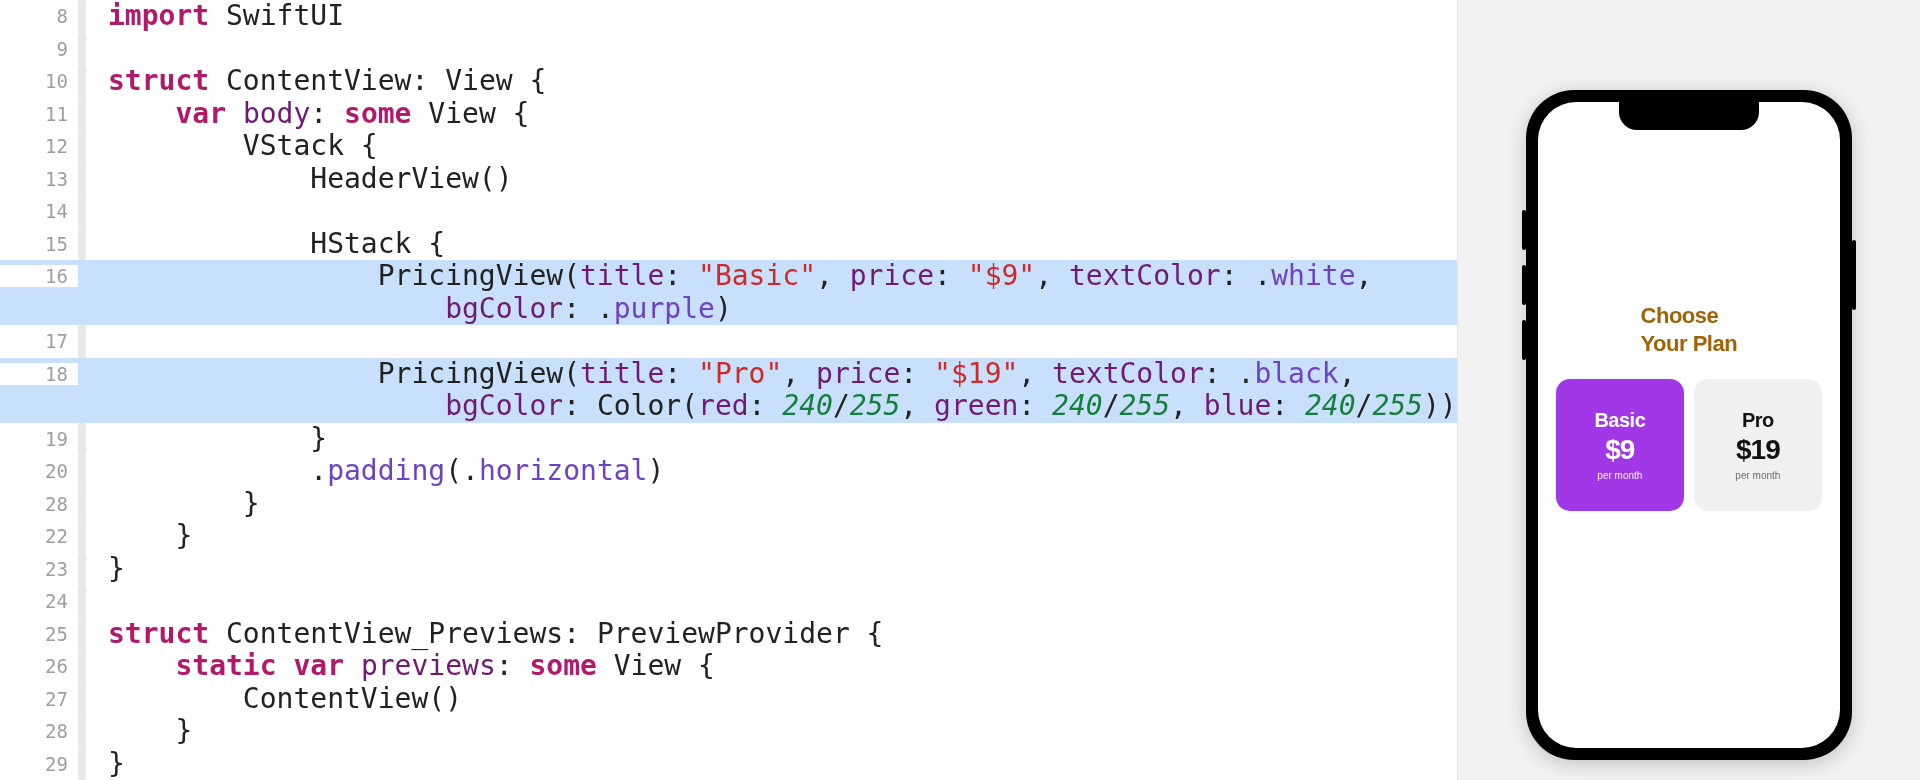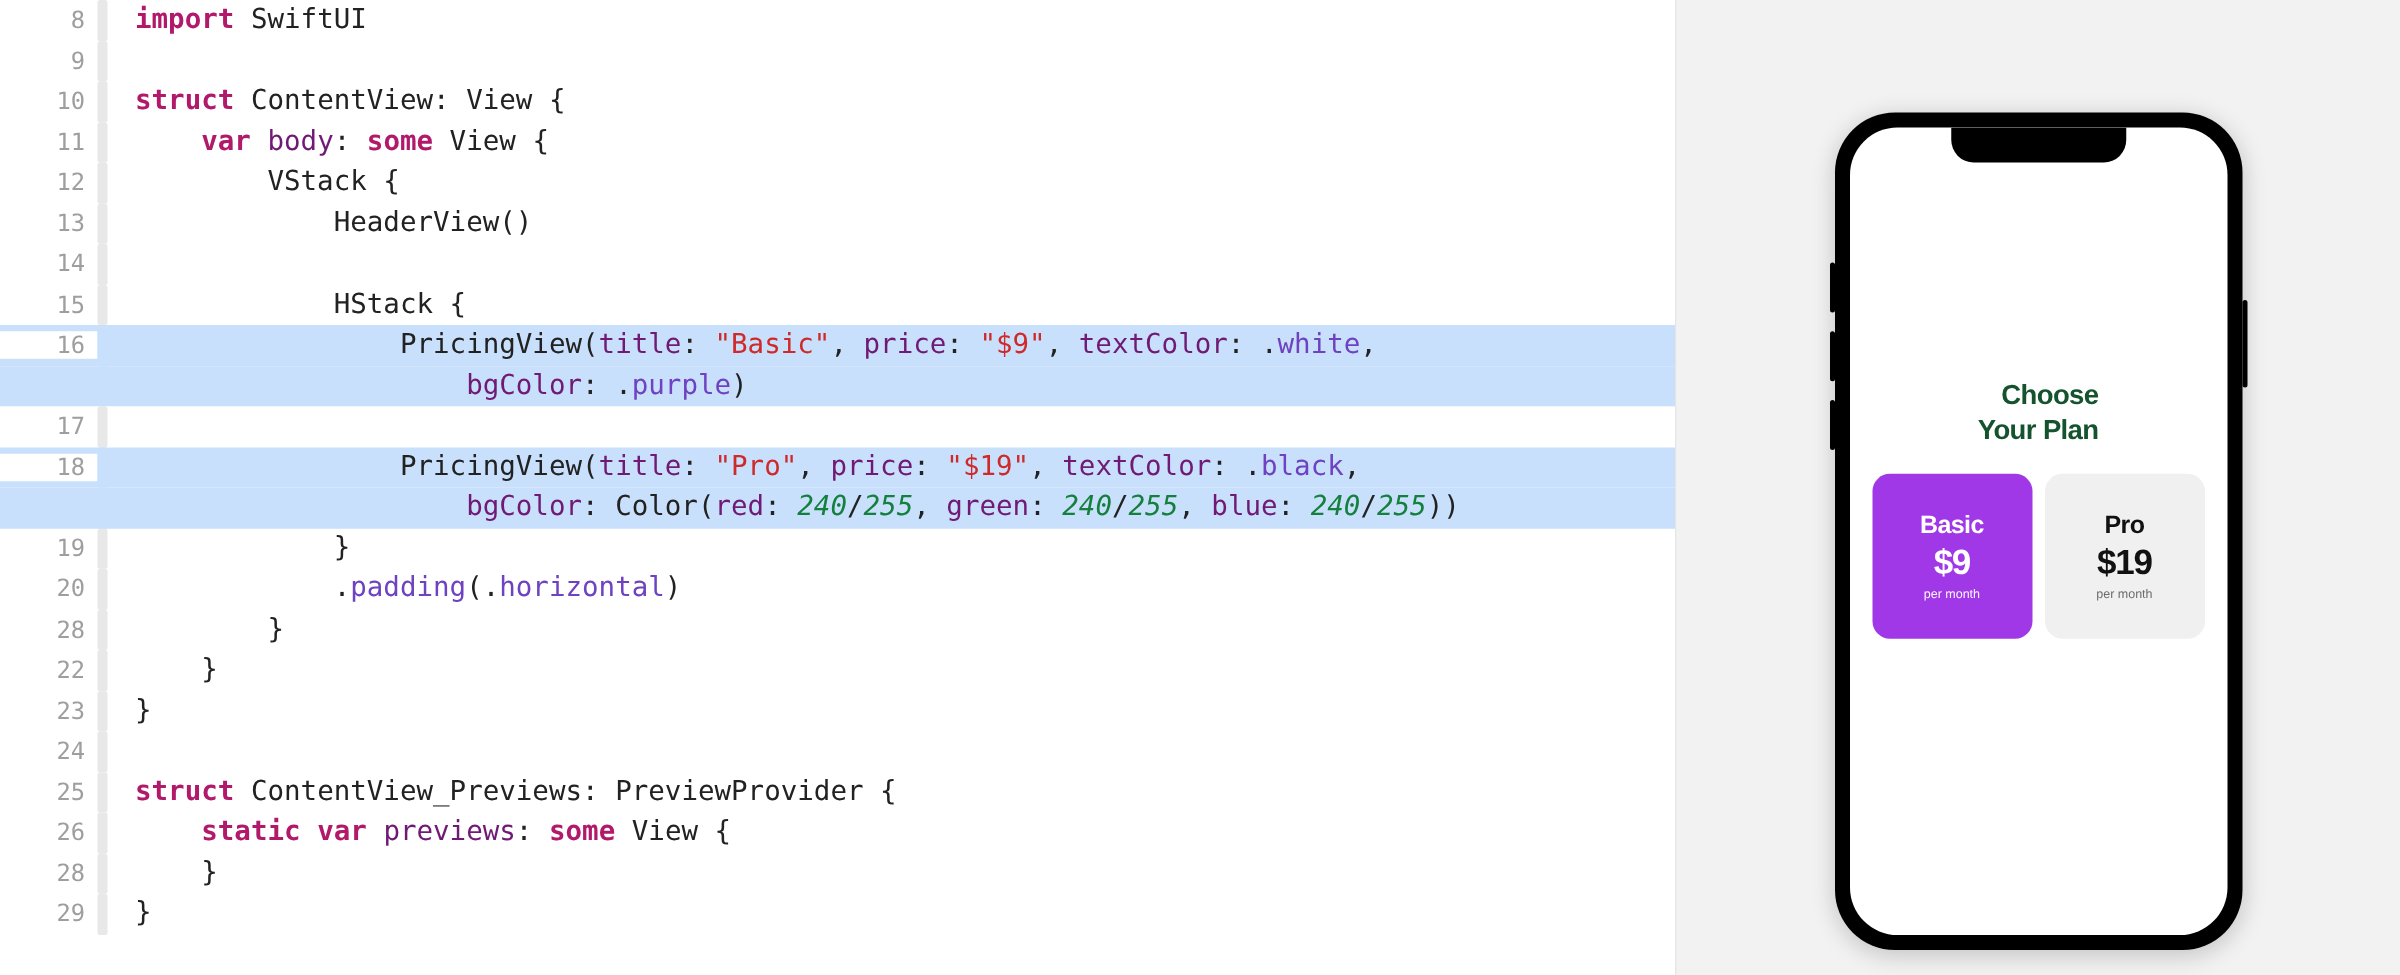--- a/index.html
+++ b/index.html
@@ -36,21 +36,21 @@
     width: 8px;
     background: #e8e8e8;
     border-radius: 2px;
     height: 100%;
     margin-right: 22px;
   }
   .code {
     flex: 1;
     white-space: pre;
     font-family: ui-monospace, "SF Mono", Menlo, monospace;
-    font-size: 22px;
+    font-size: 28px;
     line-height: 32.5px;
     color: #222;
     position: relative;
   }
   .line.hl { background: #c8e0fc; }
   .line.hl .gutter { background: #fff; }
   .line.hl .fold { background: #c8e0fc; }
   .kw-pink { color: #b11a6a; font-weight: 600; }
   .id-teal { color: #701a75; }
   .id-purple { color: #6f42c1; }
@@ -140,25 +140,25 @@
     background: #000;
     border-radius: 0 0 18px 18px;
   }
   .app {
     padding-top: 200px;
     display: flex;
     flex-direction: column;
     align-items: center;
   }
   .heading {
-    text-align: right;
+    text-align: left;
     font-weight: 800;
     font-size: 22px;
     line-height: 1.25;
-    color: #14532d;
+    color: #a16207;
     letter-spacing: -0.5px;
   }
   .cards {
     display: flex;
     gap: 10px;
     margin-top: 22px;
     padding: 0 20px;
   }
   .card {
     width: 128px;
@@ -278,20 +278,25 @@
     </div>
     <div class="line">
       <div class="gutter">25</div>
       <div class="fold"></div>
       <div class="code"><span class="kw-pink">struct</span><span class="plain"> ContentView_Previews: PreviewProvider {</span></div>
     </div>
     <div class="line">
       <div class="gutter">26</div>
       <div class="fold"></div>
       <div class="code"><span class="plain">    </span><span class="kw-pink">static</span><span class="plain"> </span><span class="kw-pink">var</span><span class="plain"> </span><span class="id-teal">previews</span><span class="plain">: </span><span class="kw-pink">some</span><span class="plain"> View {</span></div>
+    </div>
+    <div class="line">
+      <div class="gutter">27</div>
+      <div class="fold"></div>
+      <div class="code"><span class="plain">        ContentView()</span></div>
     </div>
     <div class="line">
       <div class="gutter">28</div>
       <div class="fold"></div>
       <div class="code"><span class="plain">    }</span></div>
     </div>
     <div class="line">
       <div class="gutter">29</div>
       <div class="fold"></div>
       <div class="code"><span class="plain">}</span></div>

